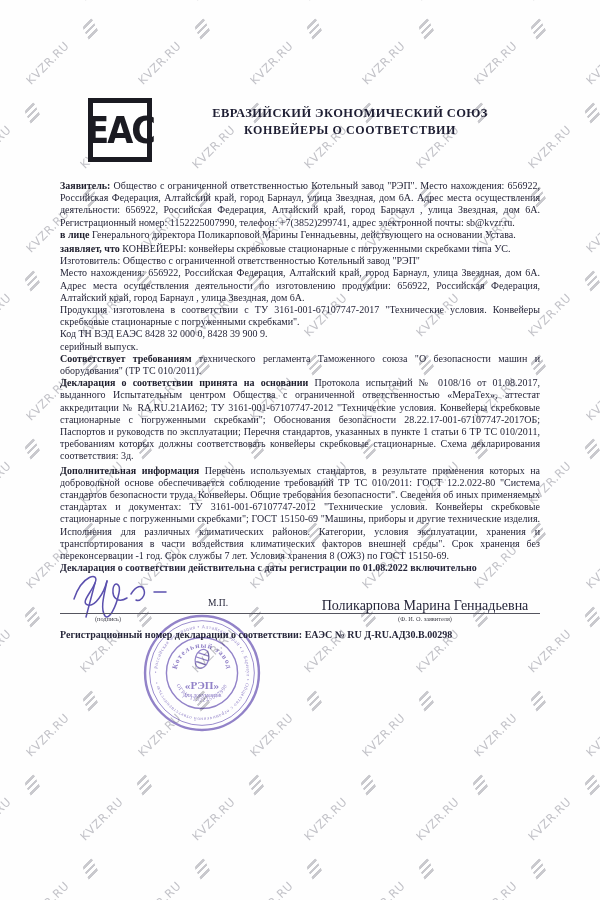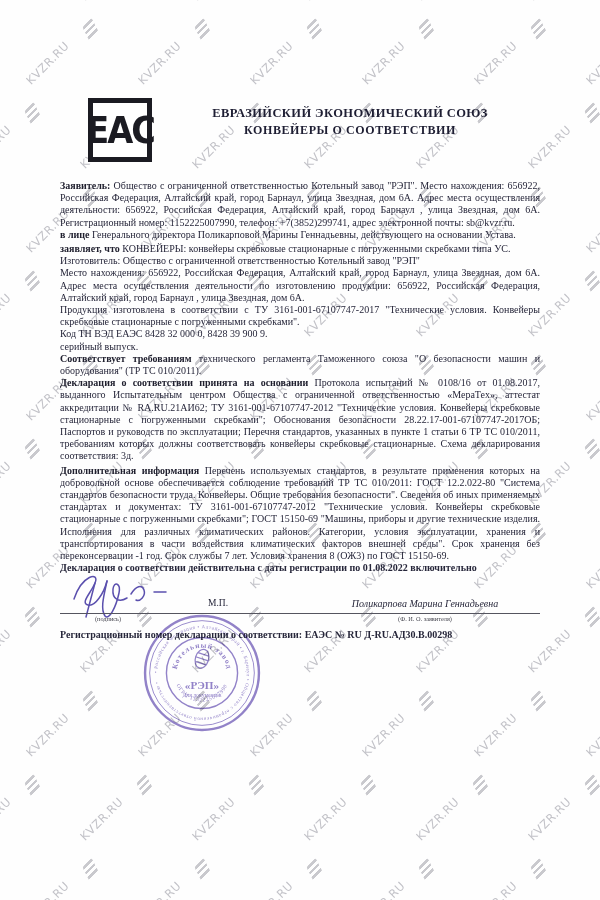--- a/index.html
+++ b/index.html
@@ -38,21 +38,21 @@
   .body-text p{margin:0;}
   .body-text p.gap{margin-top:2px;}
   b{color:#20202f;}
   .validity{margin-top:3px;font-weight:bold;}
   
   .sig-block{position:relative;height:50px;margin-top:2px;}
   .sig-line{position:absolute;left:0;right:0;top:36px;border-top:1px solid #55555f;}
   .signature-svg{position:absolute;left:2px;top:-10px;width:118px;height:56px;}
   .signature-svg path{stroke:#5b50ae;stroke-width:1.5;fill:none;stroke-linecap:round;}
   .mp{position:absolute;left:148px;top:21px;font-size:9.5px;}
-  .sig-name{position:absolute;left:250px;top:21px;width:230px;text-align:center;font-size:10px;font-style:italic;}
+  .sig-name{position:absolute;left:250px;top:21px;width:230px;text-align:center;font-size:14px;}
   .cap{position:absolute;top:38px;font-size:6.3px;color:#44444e;}
   .cap-sign{left:18px;width:60px;text-align:center;}
   .cap-name{left:290px;width:150px;text-align:center;}
   
   .footer p{margin:0;font-size:10px;font-weight:bold;}
   .footer .reg-number{margin-top:2px;}
   .footer .reg-date{margin-top:11px;}
   
   .stamp{
     position:absolute;left:141px;top:612px;width:122px;height:122px;z-index:2;

